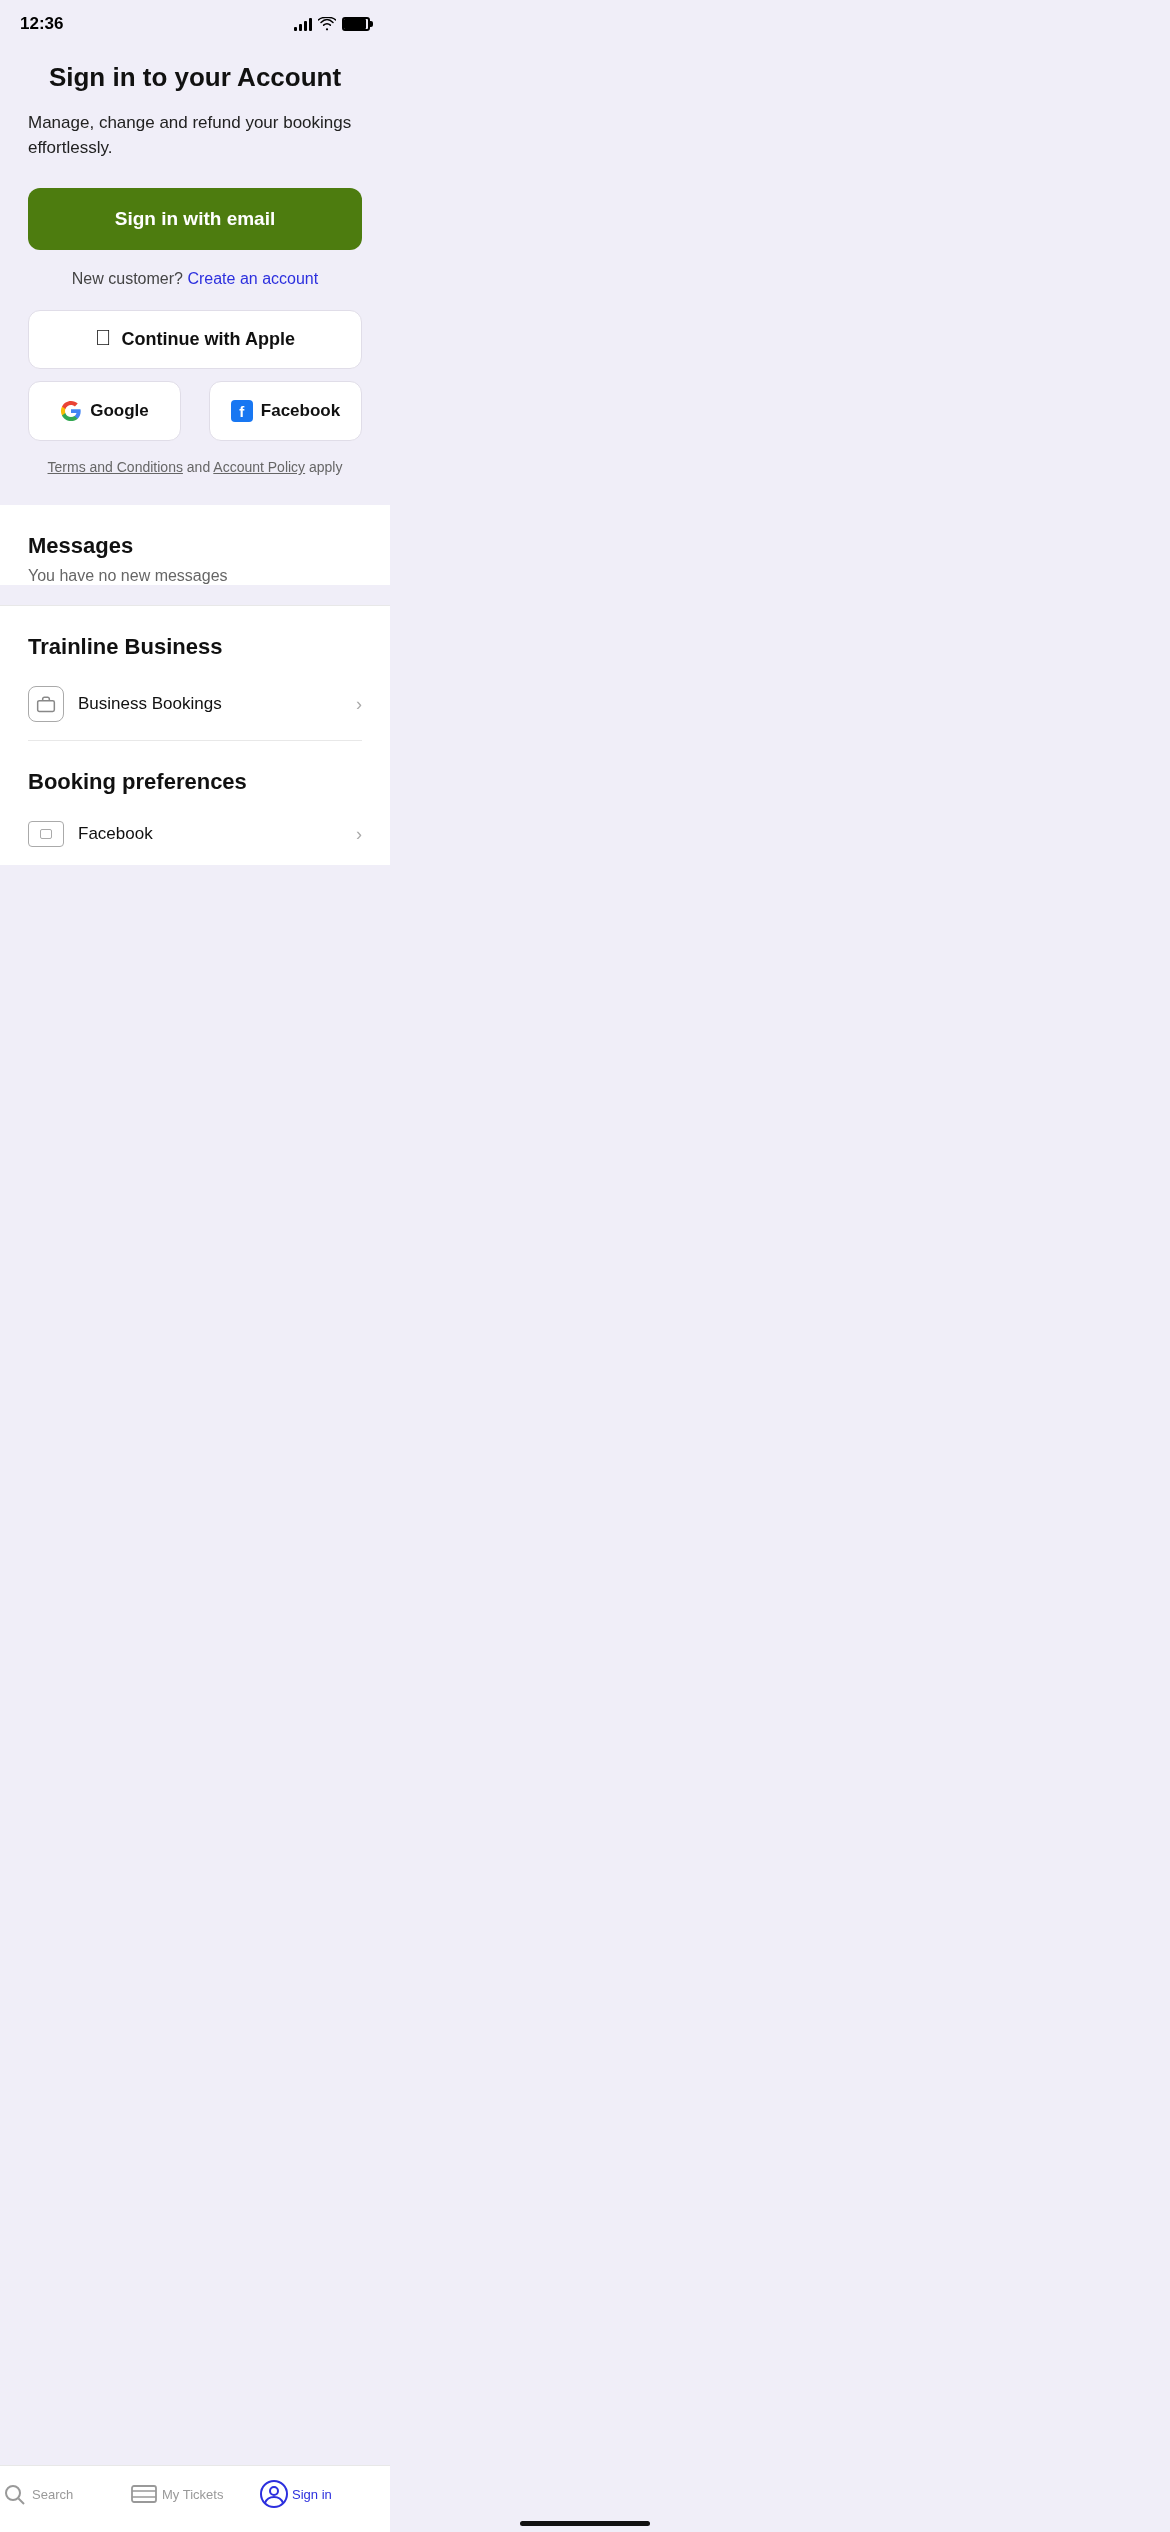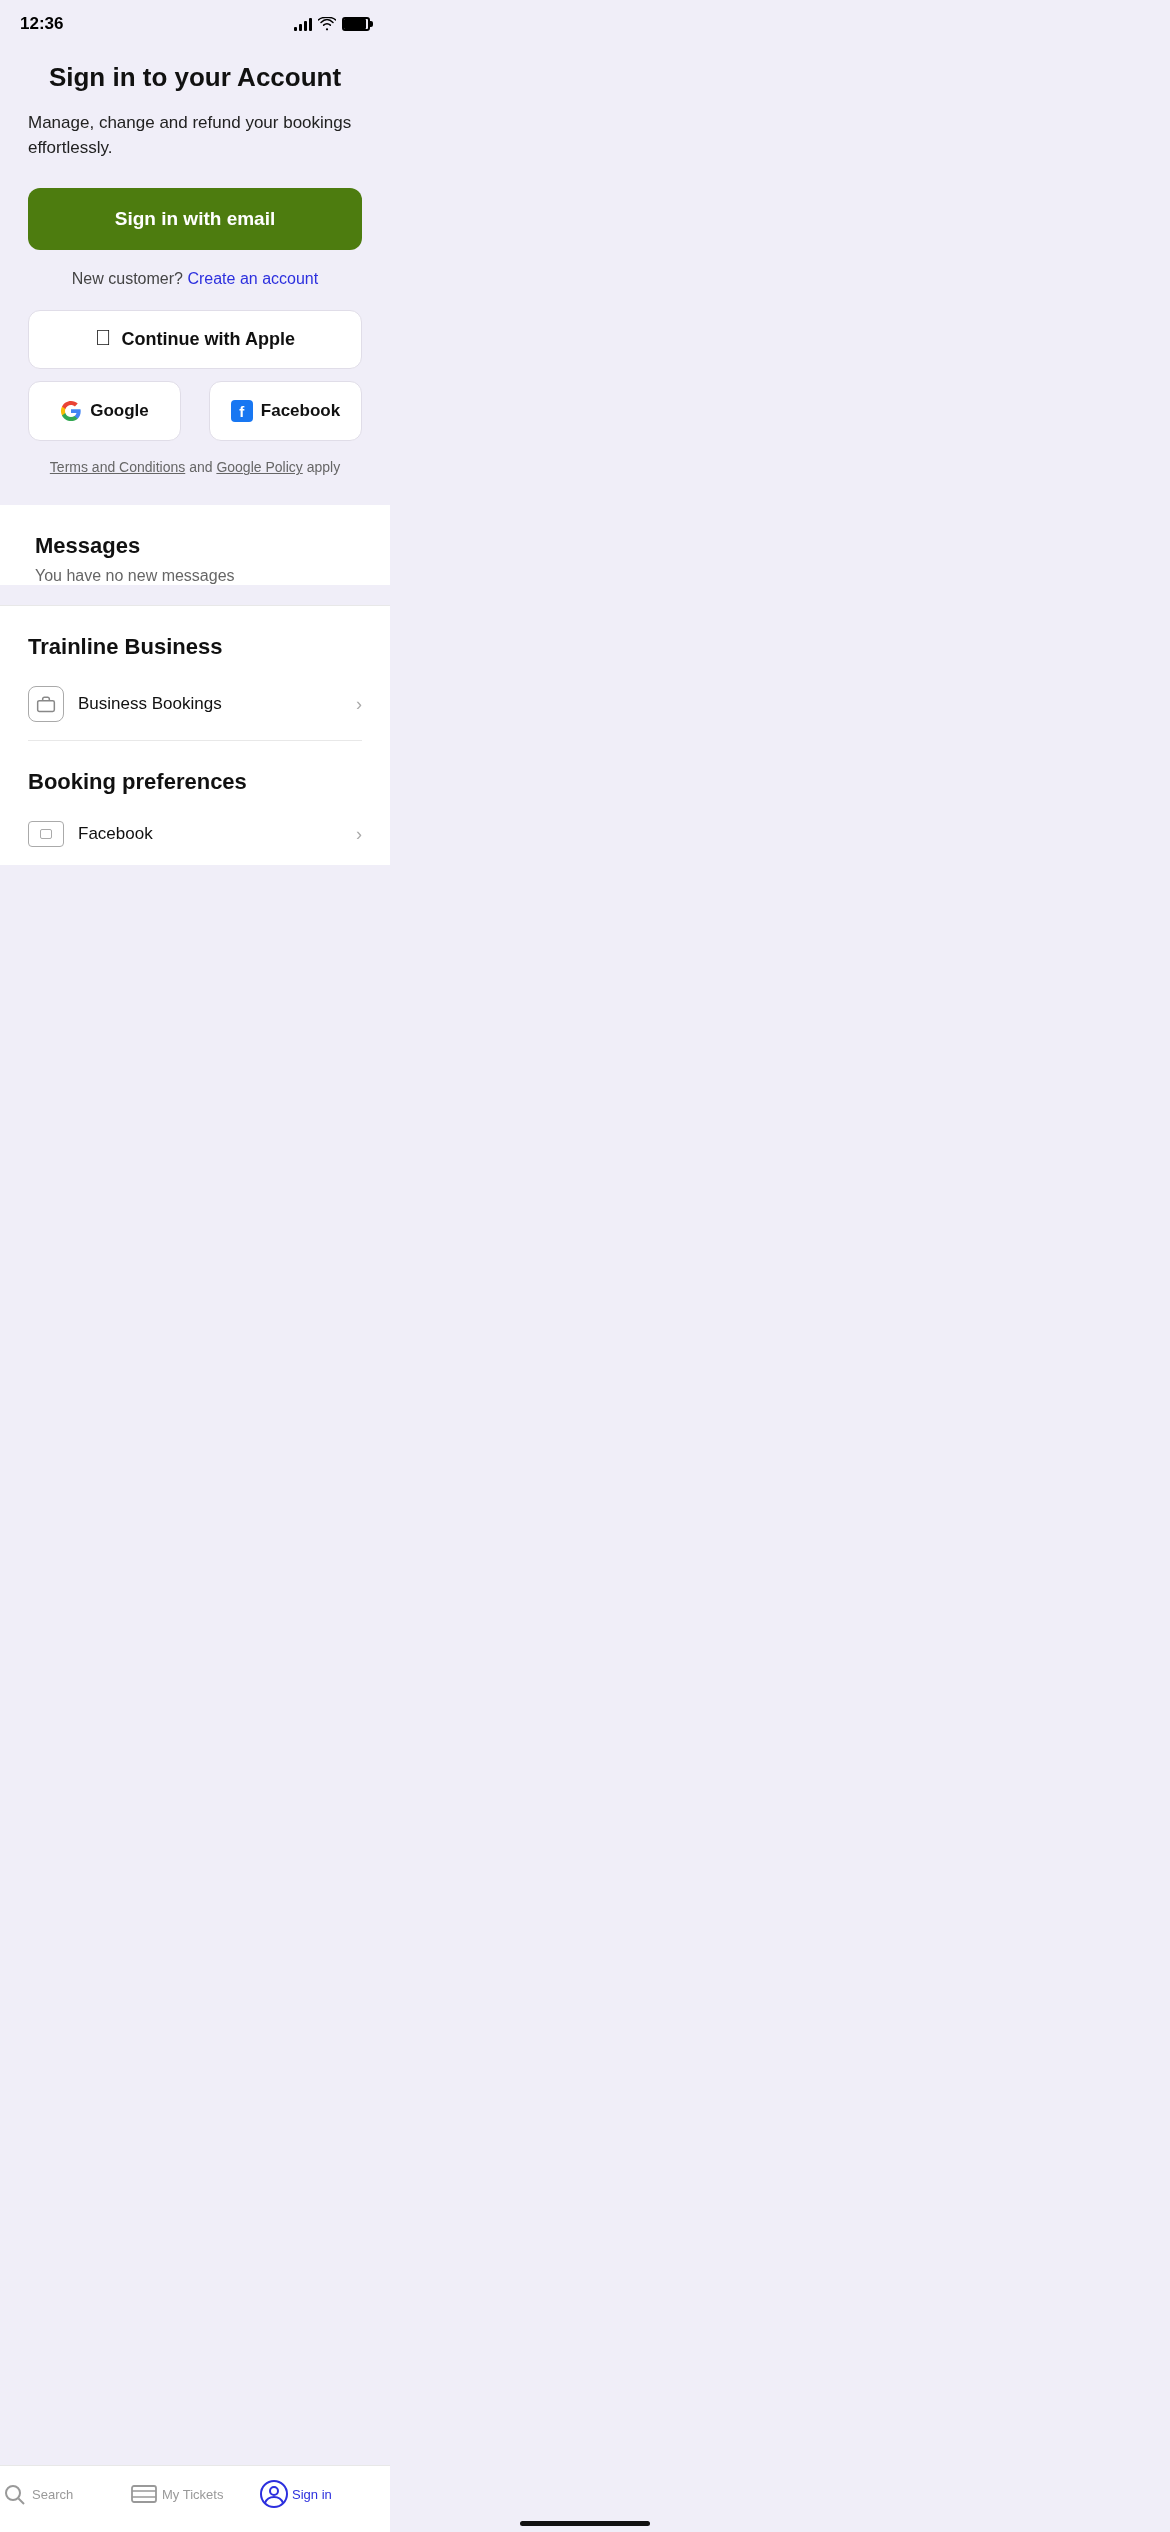--- a/index.html
+++ b/index.html
@@ -199,21 +199,21 @@
       color: #666;
     }
 
     .terms-link {
       color: #666;
       text-decoration: underline;
     }
 
     .white-section {
       background: #fff;
-      padding: 28px 28px 0 35px;
+      padding: 28px 28px 0 28px;
     }
 
     .section-title {
       font-size: 22px;
       font-weight: 700;
       color: #111;
       margin-bottom: 8px;
     }
 
     .section-subtitle {
@@ -395,21 +395,21 @@
     </button>
     <button class="btn-social">
       <div class="fb-icon">f</div>
       <span>Facebook</span>
     </button>
   </div>
 
   <div class="terms-row">
     <a href="#" class="terms-link">Terms and Conditions</a>
     <span> and </span>
-    <a href="#" class="terms-link">Google Policy</a>
+    <a href="#" class="terms-link">Account Policy</a>
     <span> apply</span>
   </div>
 </div>
 
 <div class="white-section">
   <h2 class="section-title">Messages</h2>
   <p class="section-subtitle">You have no new messages</p>
 </div>
 <div class="divider"></div>
 

